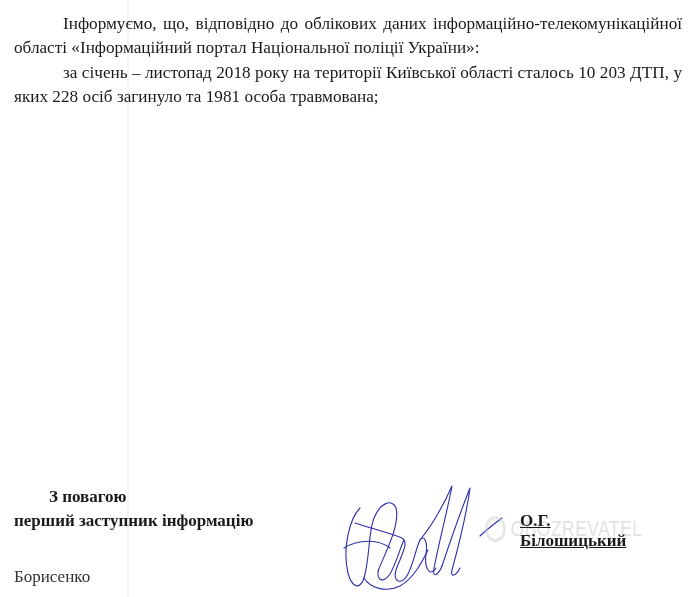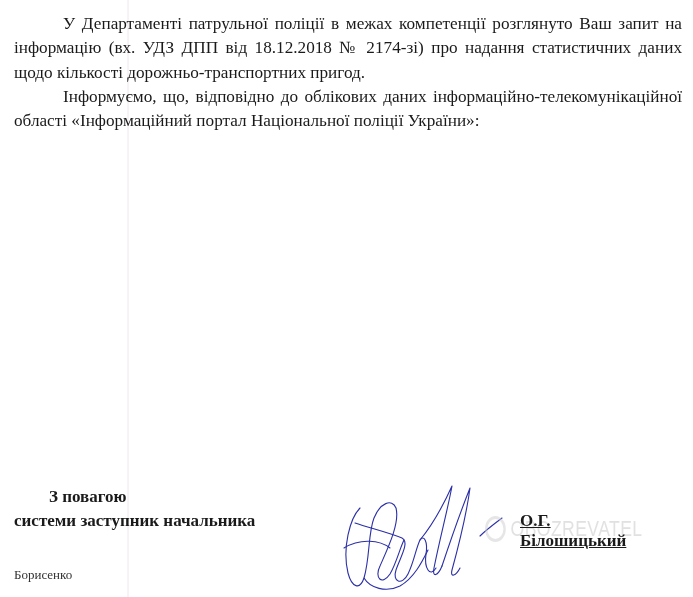--- a/index.html
+++ b/index.html
@@ -62,21 +62,21 @@
       left: 520px;
       top: 41px;
       font-weight: bold;
       font-size: 17px;
       text-decoration: underline;
     }
     .executor {
       position: absolute;
       left: 14px;
       top: 97px;
-      font-size: 13px;
+      font-size: 17px;
       color: #333;
     }
     .signature-scribble {
       position: absolute;
       left: 330px;
       top: 8px;
       width: 180px;
       height: 119px;
     }
     .watermark {
@@ -100,27 +100,27 @@
       border: 3px solid rgba(205,205,205,0.5);
       box-sizing: border-box;
     }
   </style>
 </head>
 <body>
 
 <div class="fold-line"></div>
 
 <div class="letter-body">
-  <p class="para">У Департаменті патрульної поліції в межах компетенції розглянуто Ваш запит на інформацію (вх. УДЗ ДПП від 18.12.2018 № 2174-зі) про надання статистичних даних щодо кількості дорожньо-транспортних пригод.</p>
   <p class="para">Інформуємо, що, відповідно до облікових даних інформаційно-телекомунікаційної області «Інформаційний портал Національної поліції України»:</p>
+  <p class="para">за січень – листопад 2018 року на території Київської області сталось 10 203 ДТП, у яких 228 осіб загинуло та 1981 особа травмована;</p>
 </div>
 
 <div class="signature-block">
   <div class="regards">З повагою</div>
-  <div class="position-title">системи заступник начальника</div>
+  <div class="position-title">перший заступник інформацію</div>
 
   <svg class="signature-scribble" viewBox="0 0 180 119" fill="none" stroke="#2b2fa8" stroke-width="1.1" stroke-linecap="round" stroke-linejoin="round">
     <path d="M30 30 C 20 40, 12 70, 18 95 C 22 110, 30 112, 34 100 C 40 80, 38 55, 44 40 C 50 25, 62 20, 66 30 C 70 45, 58 70, 50 88 C 44 100, 52 108, 60 96 C 66 86, 70 70, 74 62"></path>
     <path d="M25 45 C 40 50, 60 55, 72 60 C 80 64, 70 80, 66 92 C 62 104, 72 108, 78 96 C 84 84, 86 70, 90 62 C 94 56, 98 64, 96 76 C 94 90, 100 100, 106 90"></path>
     <path d="M90 62 C 100 50, 112 30, 122 8 C 118 30, 110 60, 104 90 C 102 100, 108 98, 112 88"></path>
     <path d="M112 88 C 118 70, 128 40, 140 10 C 136 40, 128 70, 122 92 C 120 100, 126 98, 130 90"></path>
     <path d="M34 100 C 40 110, 56 115, 70 108 C 84 100, 92 84, 98 72"></path>
     <path d="M150 58 C 156 52, 164 46, 172 40"></path>
     <path d="M14 70 C 30 60, 50 62, 60 70"></path>
   </svg>

